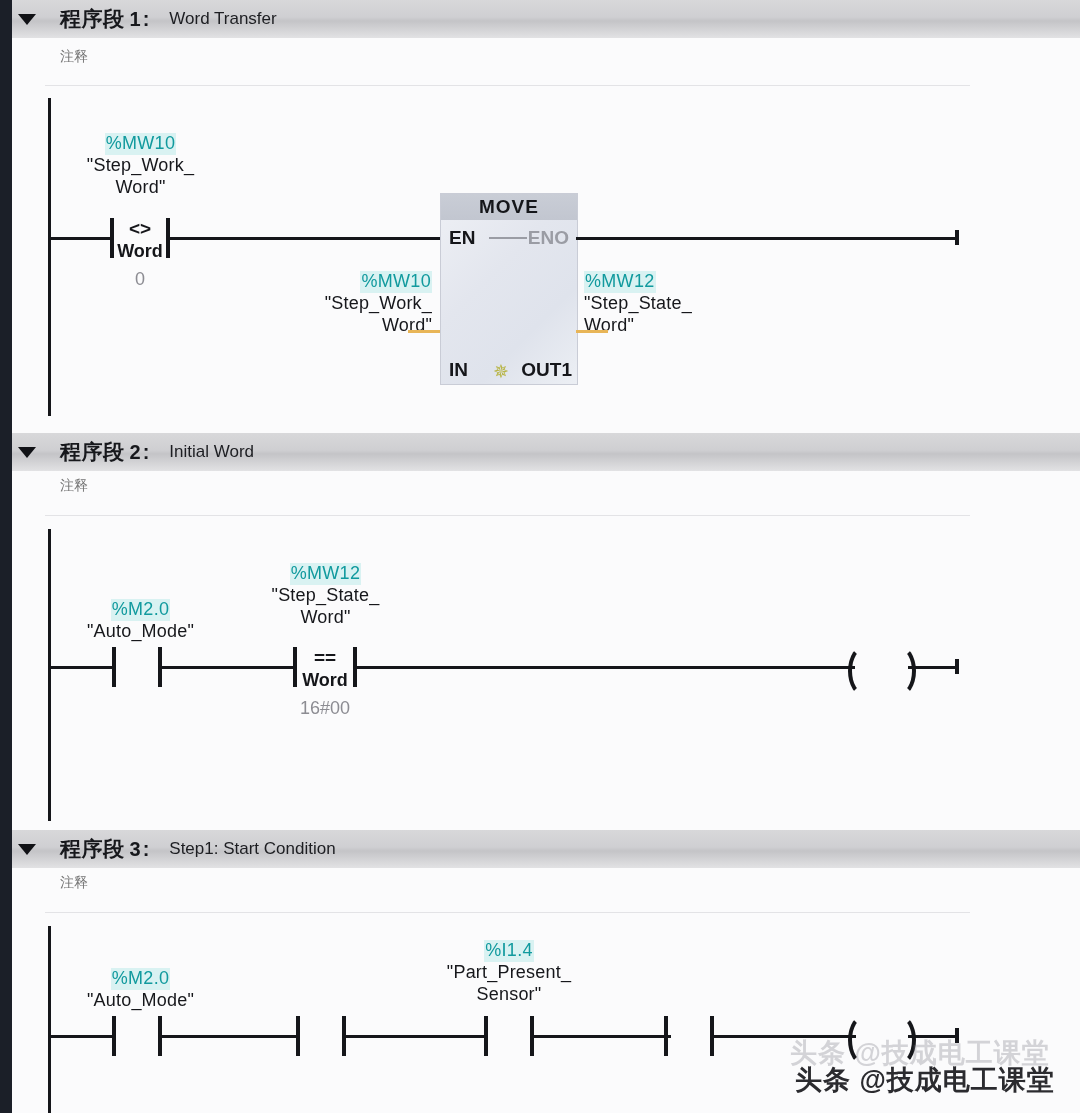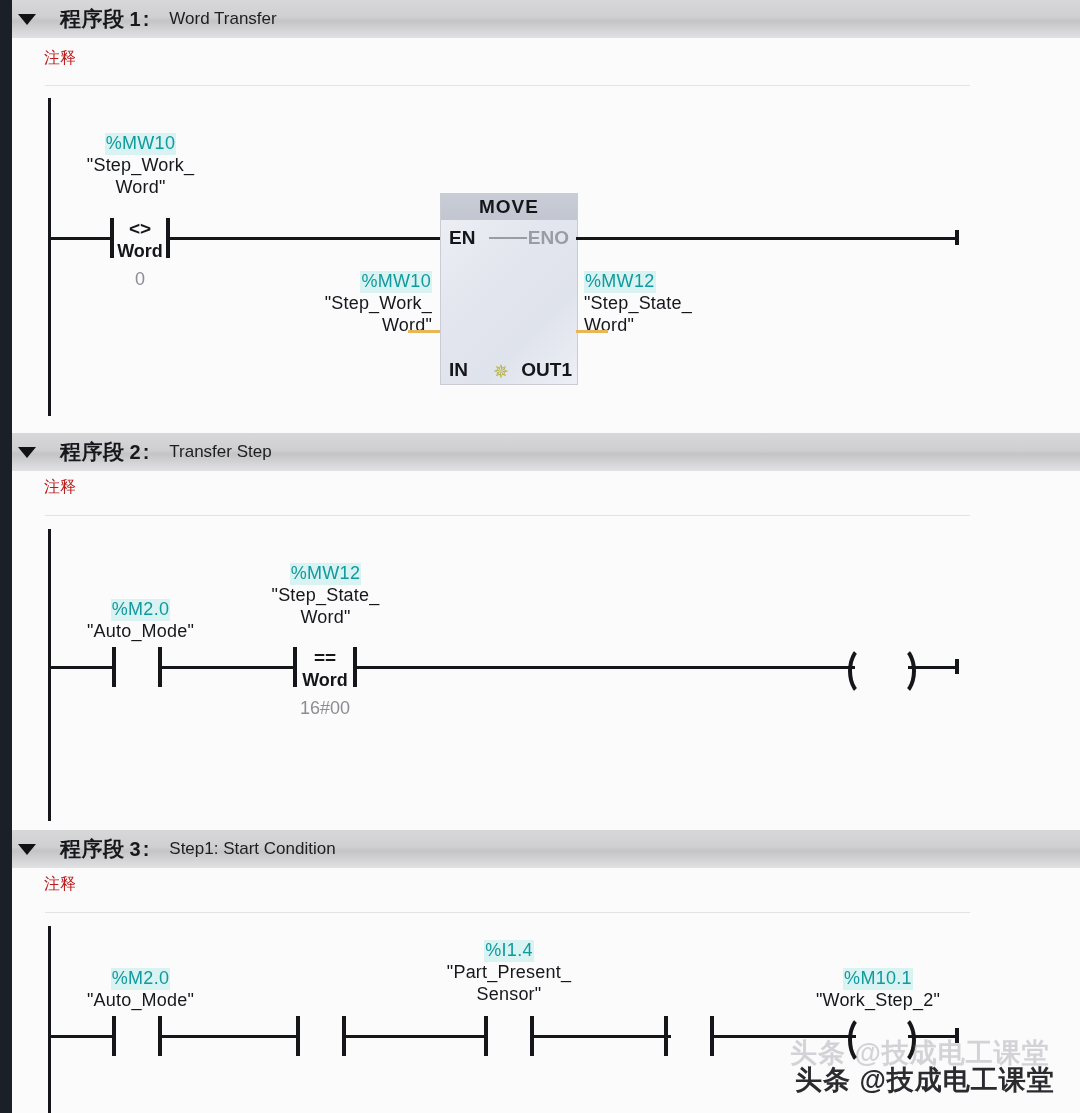--- a/index.html
+++ b/index.html
@@ -34,21 +34,21 @@
   }
   .nw-num{margin-left:5px;font-size:20px;font-weight:bold;color:#17181c;}
   .nw-colon{margin-left:2px;font-size:20px;font-weight:bold;color:#17181c;}
   .nw-sub{
     margin-left:20px;font-size:17px;color:#1d1e22;white-space:nowrap;
   }
 
   
   .nw-body{position:absolute;left:0;width:1080px;background:#fbfbfc;}
   .comment{
-    position:absolute;left:44px;font-size:16px;color:#b91c1c;
+    position:absolute;left:60px;font-size:14px;color:#737373;
   }
   .hr{
     position:absolute;left:45px;width:925px;height:1px;
     background:#e3e3e6;
   }
 
   
   .rail{position:absolute;width:3px;background:#15161a;}
   .wire{position:absolute;height:3px;background:#15161a;}
   .term{position:absolute;width:4px;height:15px;background:#15161a;}
@@ -173,21 +173,21 @@
       <span class="sym sym-l">Word"</span>
     </div>
     <div class="inwire" style="left:576px;top:292px;width:32px;"></div>
   </div>
 
   <div class="nw-header" style="top:433px;">
     <div class="tri"></div>
     <div class="nw-title">程序段</div>
     <div class="nw-num">2</div>
     <div class="nw-colon">:</div>
-    <div class="nw-sub">Transfer Step</div>
+    <div class="nw-sub">Initial Word</div>
   </div>
   <div class="nw-body" style="top:471px;height:359px;">
     <div class="comment" style="top:6px;">注释</div>
     <div class="hr" style="top:44px;"></div>
 
     <div class="rail" style="left:48px;top:58px;height:292px;"></div>
 
     <div class="wire" style="left:48px;top:195px;width:66px;"></div>
 
     <div class="opnd" style="left:63px;top:128px;width:155px;">
@@ -264,24 +264,20 @@
       <div class="bar bR"></div>
     </div>
     <div class="wire" style="left:532px;top:167px;width:139px;"></div>
 
     <div class="contact" style="left:664px;top:148px;width:50px;height:40px;">
       <div class="bar bL"></div>
       <div class="bar bR"></div>
     </div>
     <div class="wire" style="left:712px;top:167px;width:144px;"></div>
 
-    <div class="opnd" style="left:793px;top:100px;width:170px;">
-      <span class="addr">%M10.1</span>
-      <span class="sym sym-l">"Work_Step_2"</span>
-    </div>
     <div class="coil" style="left:852px;top:146px;">
       <div class="pL"></div>
       <div class="pR"></div>
     </div>
     <div class="wire" style="left:908px;top:167px;width:50px;"></div>
     <div class="term" style="left:955px;top:160px;"></div>
   </div>
 
   <div class="wm-ghost" style="left:790px;top:1035px;">头条 @技成电工课堂</div>
   <div class="wm" style="left:795px;top:1062px;">头条 @技成电工课堂</div>

